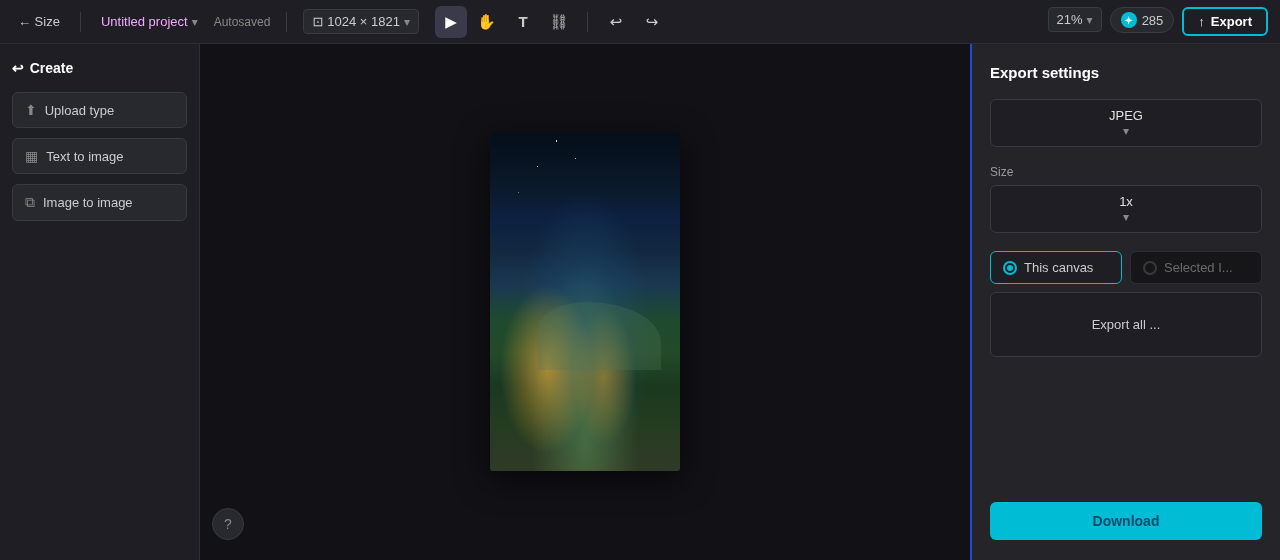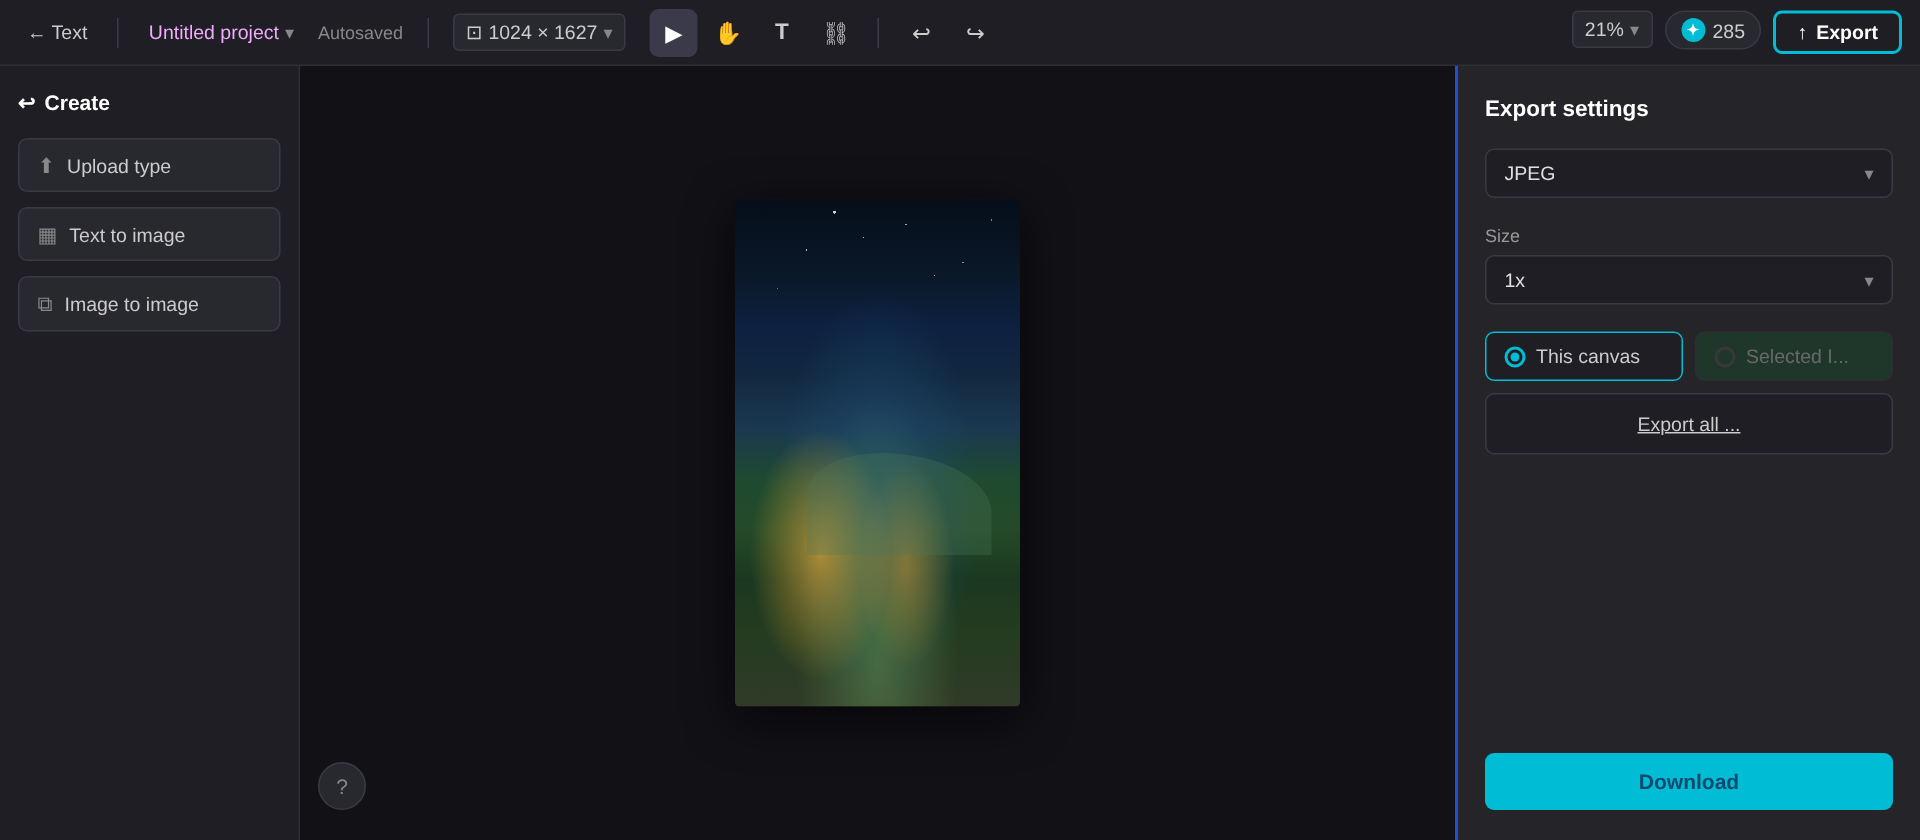--- a/index.html
+++ b/index.html
@@ -308,36 +308,37 @@
       background: #1e1e24;
       border: 1px solid #3a3a44;
       border-radius: 6px;
       color: #e0e0e0;
       font-size: 13px;
       padding: 8px 12px;
       display: flex;
       align-items: center;
       justify-content: space-between;
       cursor: pointer;
+      flex-direction: column;
     }
     .export-option-group {
       display: flex;
       flex-direction: column;
       gap: 8px;
     }
     .export-option-row {
       display: flex;
       gap: 8px;
     }
     .option-btn {
       flex: 1;
       display: flex;
       align-items: center;
       gap: 7px;
-      background: #14532d;
+      background: #000000;
       border: 1px solid #3a3a44;
       border-radius: 6px;
       color: #ccc;
       font-size: 13px;
       padding: 8px 12px;
       cursor: pointer;
     }
     .option-btn.active {
       border-color: #00bcd4;
       background: #1e1e24;
@@ -365,24 +366,23 @@
       height: 6px;
       background: #00bcd4;
       border-radius: 50%;
     }
     .export-all-btn {
       background: #1e1e24;
       border: 1px solid #3a3a44;
       border-radius: 6px;
       color: #ccc;
       font-size: 13px;
-      padding: 12px 12px;
+      padding: 24px 12px;
       cursor: pointer;
       text-align: center;
-      text-decoration: underline;
     }
     .download-btn {
       background: #00bcd4;
       border: none;
       border-radius: 6px;
       color: #0c4a6e;
       font-size: 14px;
       font-weight: 700;
       padding: 11px 20px;
       cursor: pointer;
@@ -395,35 +395,35 @@
       font-size: 12px;
       color: #888;
     }
   </style>
 </head>
 <body>
 
 <div class="topbar">
   <div class="topbar-left">
     <div class="back-btn">
-      <span>← Text</span>
+      <span>← Size</span>
     </div>
     <div class="separator"></div>
     <div class="project-name">
       <span>Untitled project</span>
       <span class="chevron-down"></span>
     </div>
     <span class="autosaved">Autosaved</span>
   </div>
 
   <div class="separator"></div>
 
   <div class="canvas-size">
     <span>⊡</span>
-    <span>1024 × 1627</span>
+    <span>1024 × 1821</span>
     <span class="chevron-down"></span>
   </div>
 
   <div class="toolbar-tools">
     <div class="tool-btn active">
       <span>▶</span>
     </div>
     <div class="tool-btn">
       <span>✋</span>
     </div>

